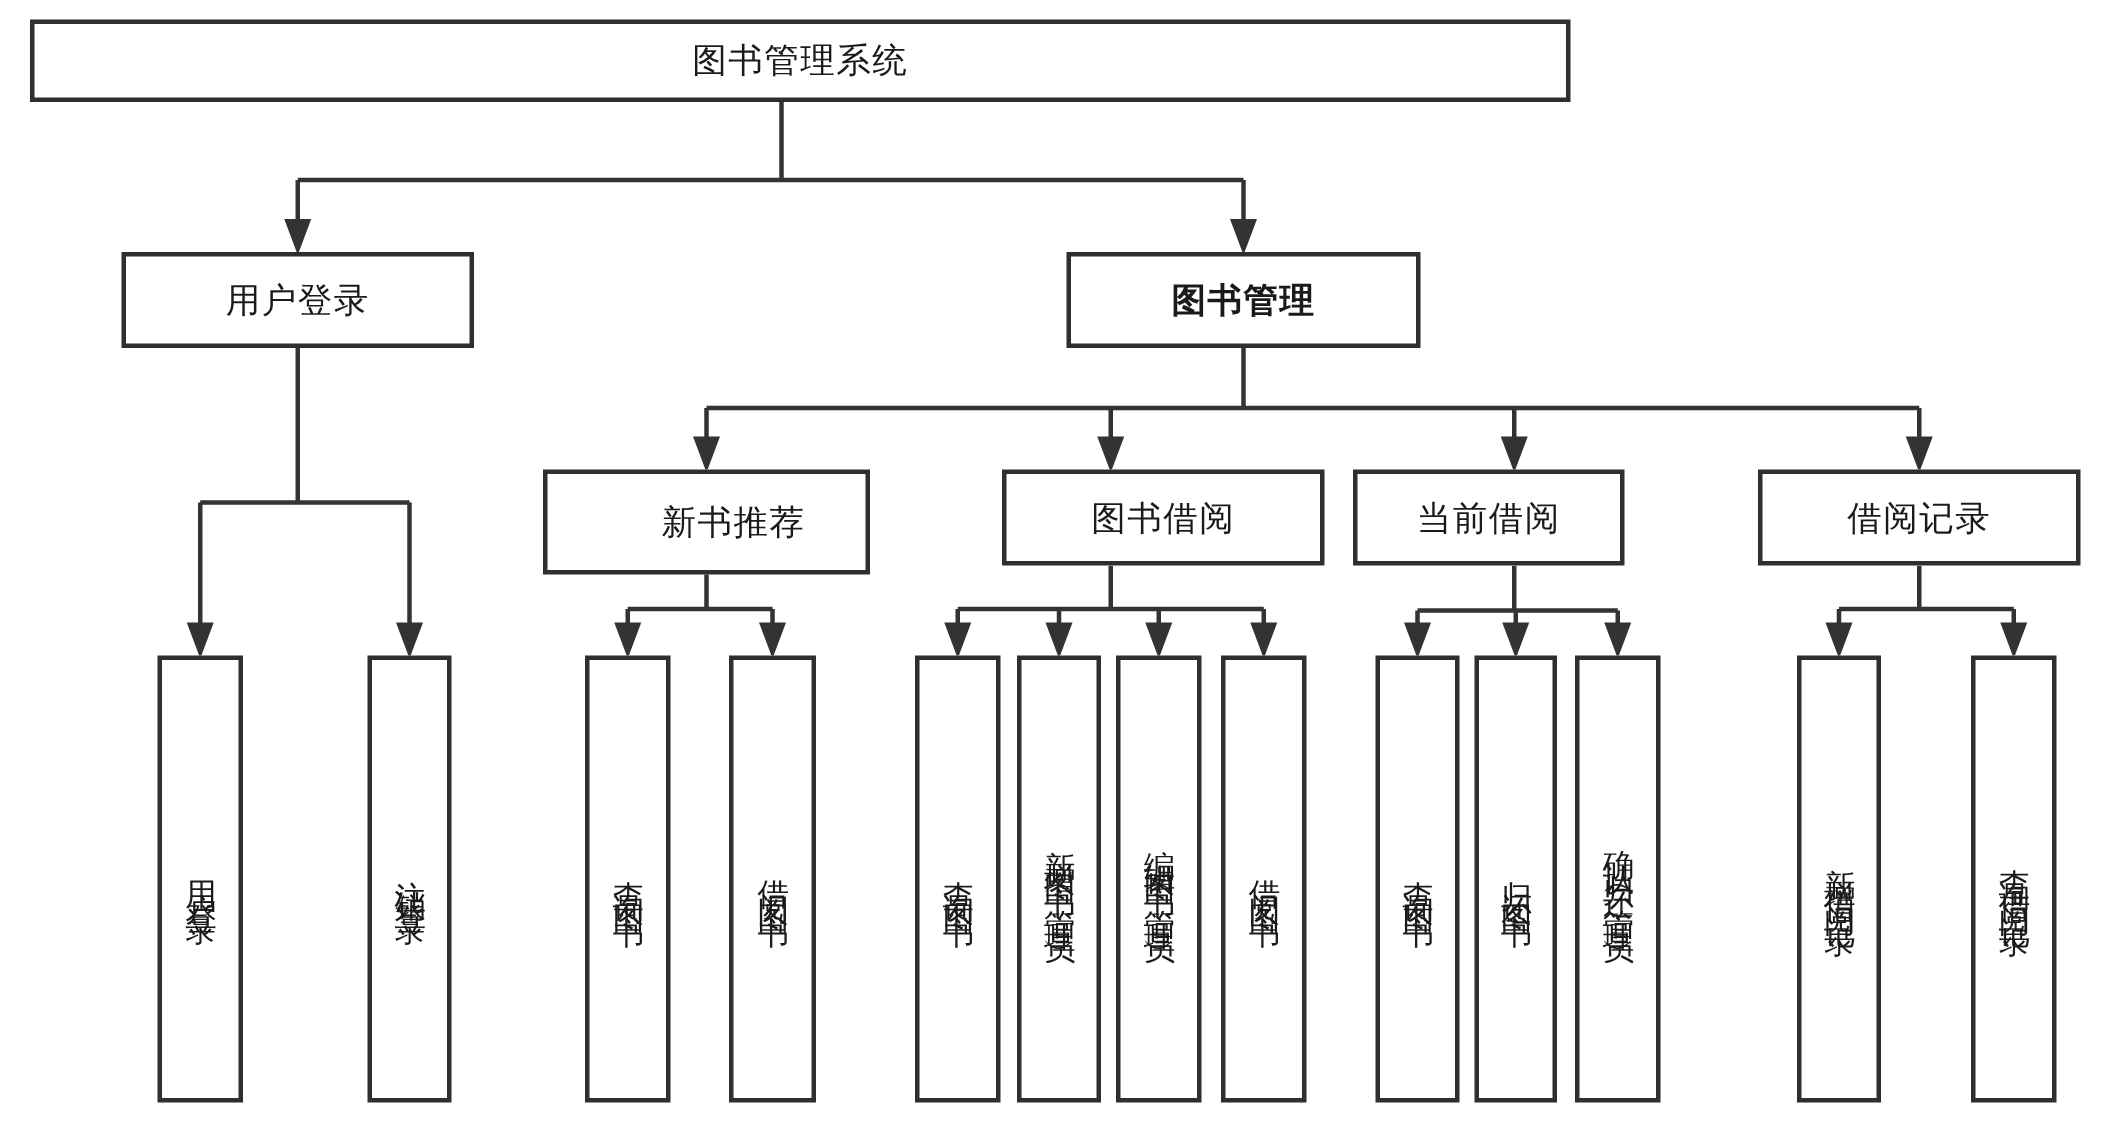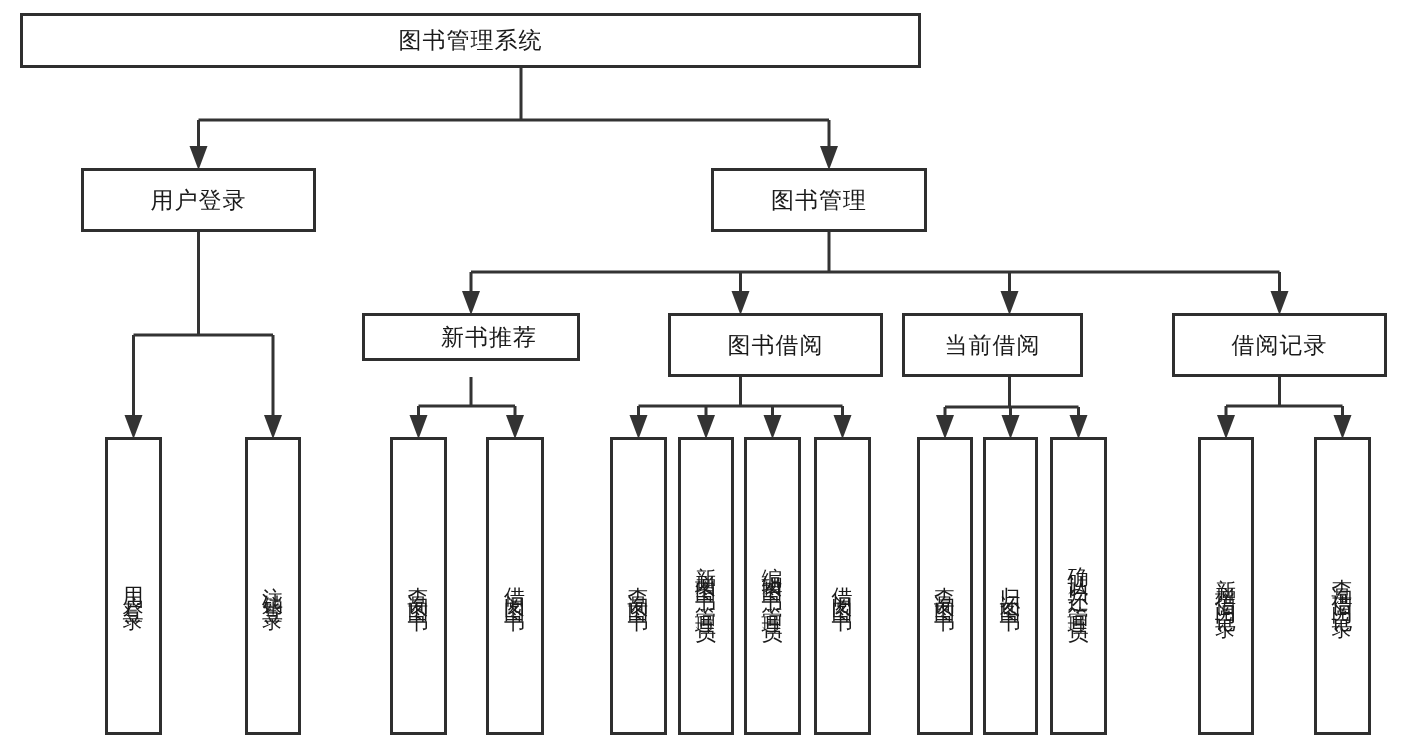--- a/index.html
+++ b/index.html
@@ -59,24 +59,24 @@
     position: absolute;
     left: 1186px;
     top: 715px;
     font-size: 20px;
     color: #94949a;
     text-shadow: 2px 2px 0 #ffadad;
     white-space: nowrap;
     z-index: 5;
   }
   
-  #node-root            { left: 20px;   top: 13px;  width: 901px; height: 55px; }
+  #node-root            { left: 20px;   top: 13px;  width: 1027px; height: 55px; }
   #node-user-login      { left: 81px;   top: 168px; width: 235px;  height: 64px; }
-  #node-book-management { left: 711px;  top: 168px; width: 216px;  height: 64px; }
-  #node-new-book        { left: 362px;  top: 313px; width: 218px;  height: 48px; padding-left: 36px; }
+  #node-book-management { left: 711px;  top: 168px; width: 236px;  height: 64px; font-weight: bold; }
+  #node-new-book        { left: 362px;  top: 313px; width: 218px;  height: 70px; padding-left: 36px; }
   #node-book-borrow     { left: 668px;  top: 313px; width: 215px;  height: 64px; }
   #node-current-borrow  { left: 902px;  top: 313px; width: 181px;  height: 64px; }
   #node-borrow-records  { left: 1172px; top: 313px; width: 215px;  height: 64px; }
   #leaf-0  { left: 105px;  width: 57px; }
   #leaf-1  { left: 245px;  width: 56px; }
   #leaf-2  { left: 390px;  width: 57px; }
   #leaf-3  { left: 486px;  width: 58px; }
   #leaf-4  { left: 610px;  width: 57px; }
   #leaf-5  { left: 678px;  width: 56px; }
   #leaf-6  { left: 744px;  width: 57px; }

